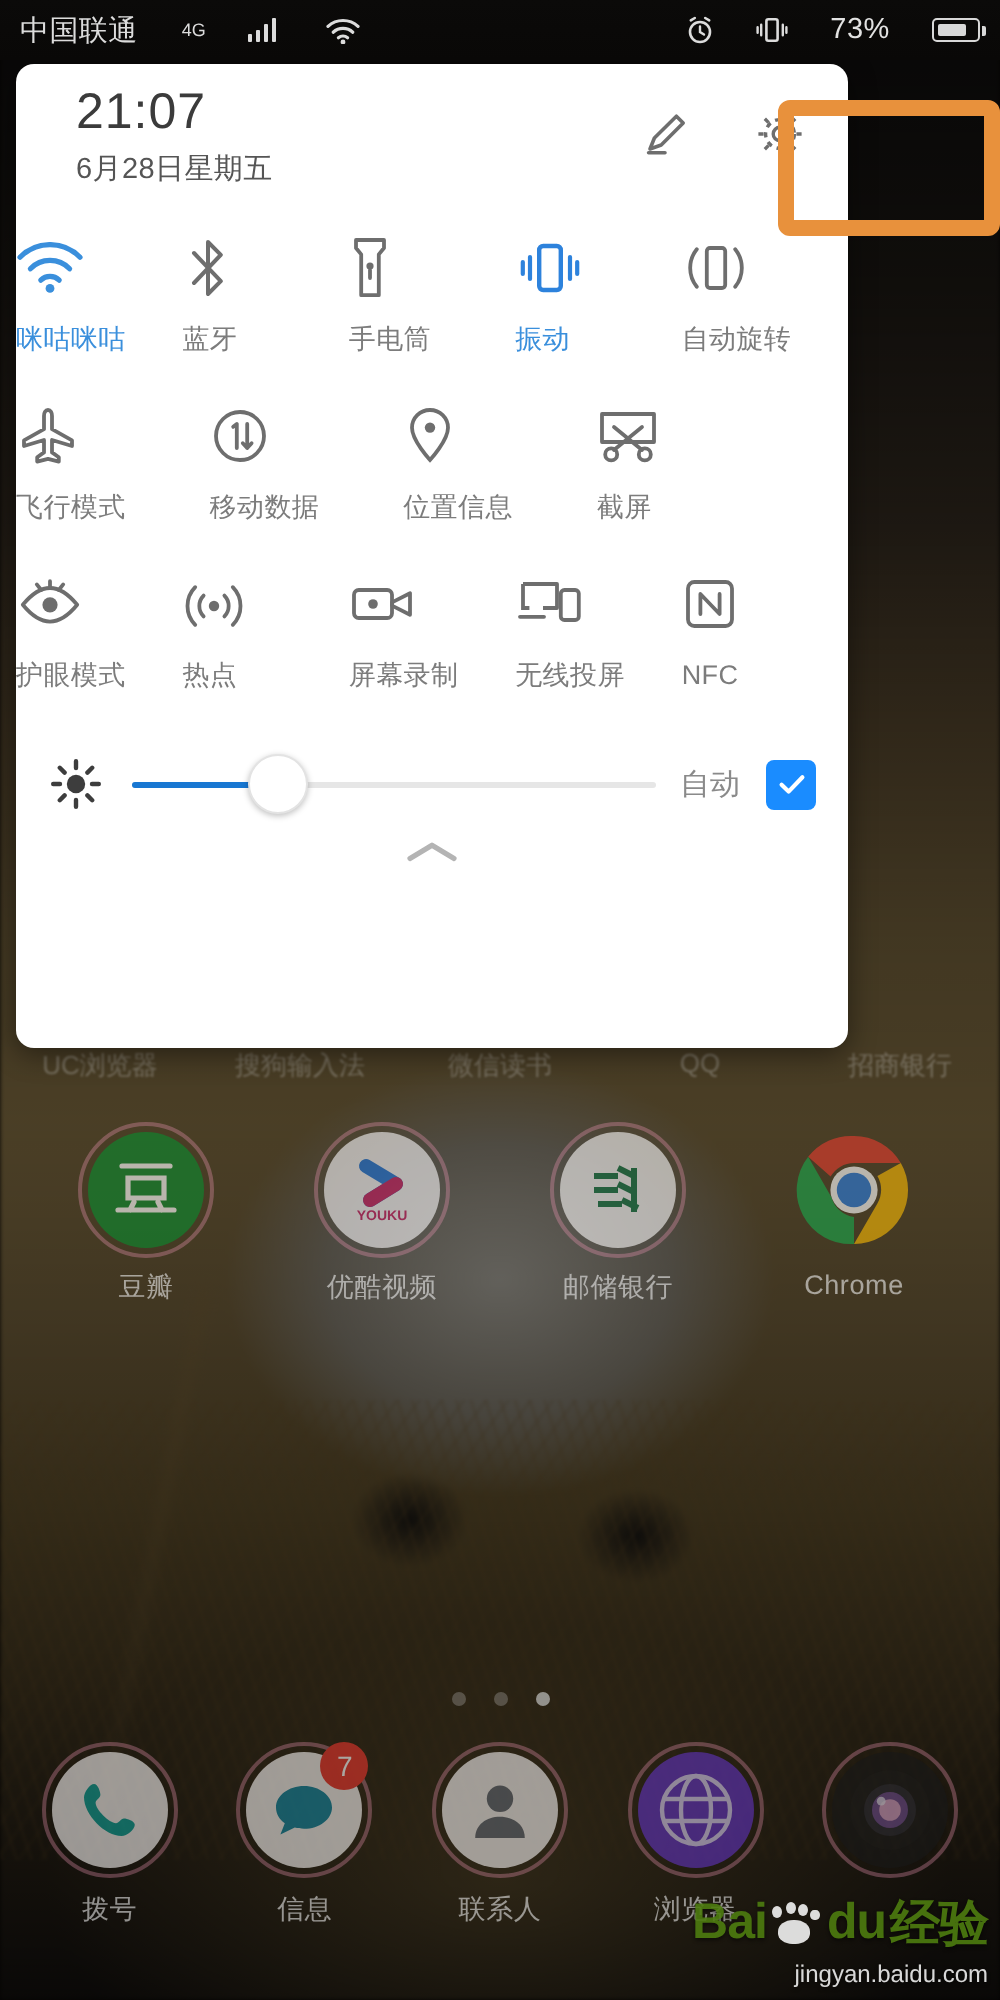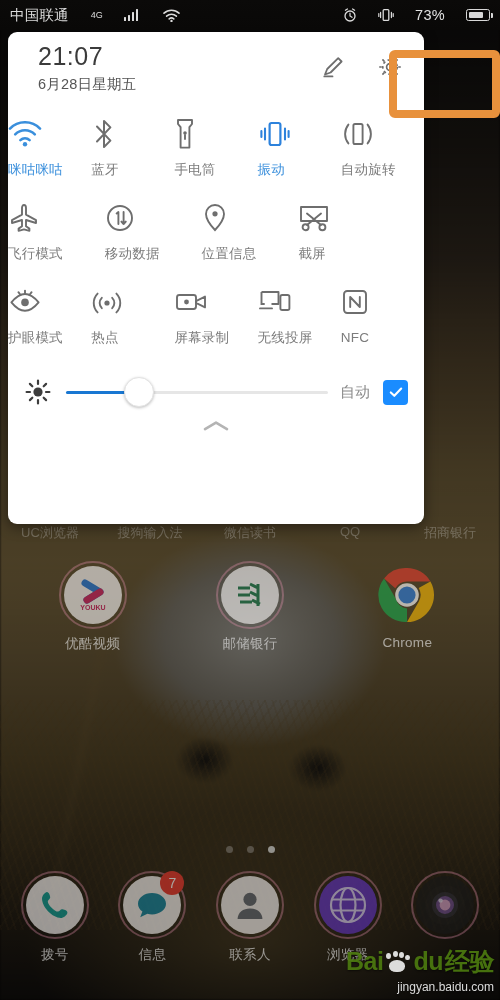--- a/index.html
+++ b/index.html
@@ -458,20 +458,31 @@
 
 <div class="hidden-labels">
   <span>UC浏览器</span>
   <span>搜狗输入法</span>
   <span>微信读书</span>
   <span>QQ</span>
   <span>招商银行</span>
 </div>
 
 <div id="approw">
+  <div class="app">
+    <div class="iconbox">
+      <div class="circ" style="background:#0b8a2e;">
+        <svg width="34" height="34" viewBox="0 0 34 34">
+          <path d="M5 5h24M8 11h18v10H8zM3 27h28M11 23l-2 4M23 23l2 4" stroke="#fff" stroke-width="2.6" fill="none" stroke-linecap="round"></path>
+        </svg>
+      </div>
+      <div class="ring"></div>
+    </div>
+    <div class="nm">豆瓣</div>
+  </div>
 
   <div class="app">
     <div class="iconbox">
       <div class="circ" style="background:#f3f1f2;">
         <svg width="38" height="34" viewBox="0 0 38 34">
           <path d="M11 5 26 14 13 22" stroke="#1a6fd4" stroke-width="7" fill="none" stroke-linecap="round" stroke-linejoin="round"></path>
           <path d="M26 14 13 22" stroke="#c2185b" stroke-width="7" fill="none" stroke-linecap="round"></path>
           <text x="19" y="32" font-size="7" fill="#c2185b" text-anchor="middle" font-family="Liberation Sans, sans-serif" font-weight="bold">YOUKU</text>
         </svg>
       </div>

